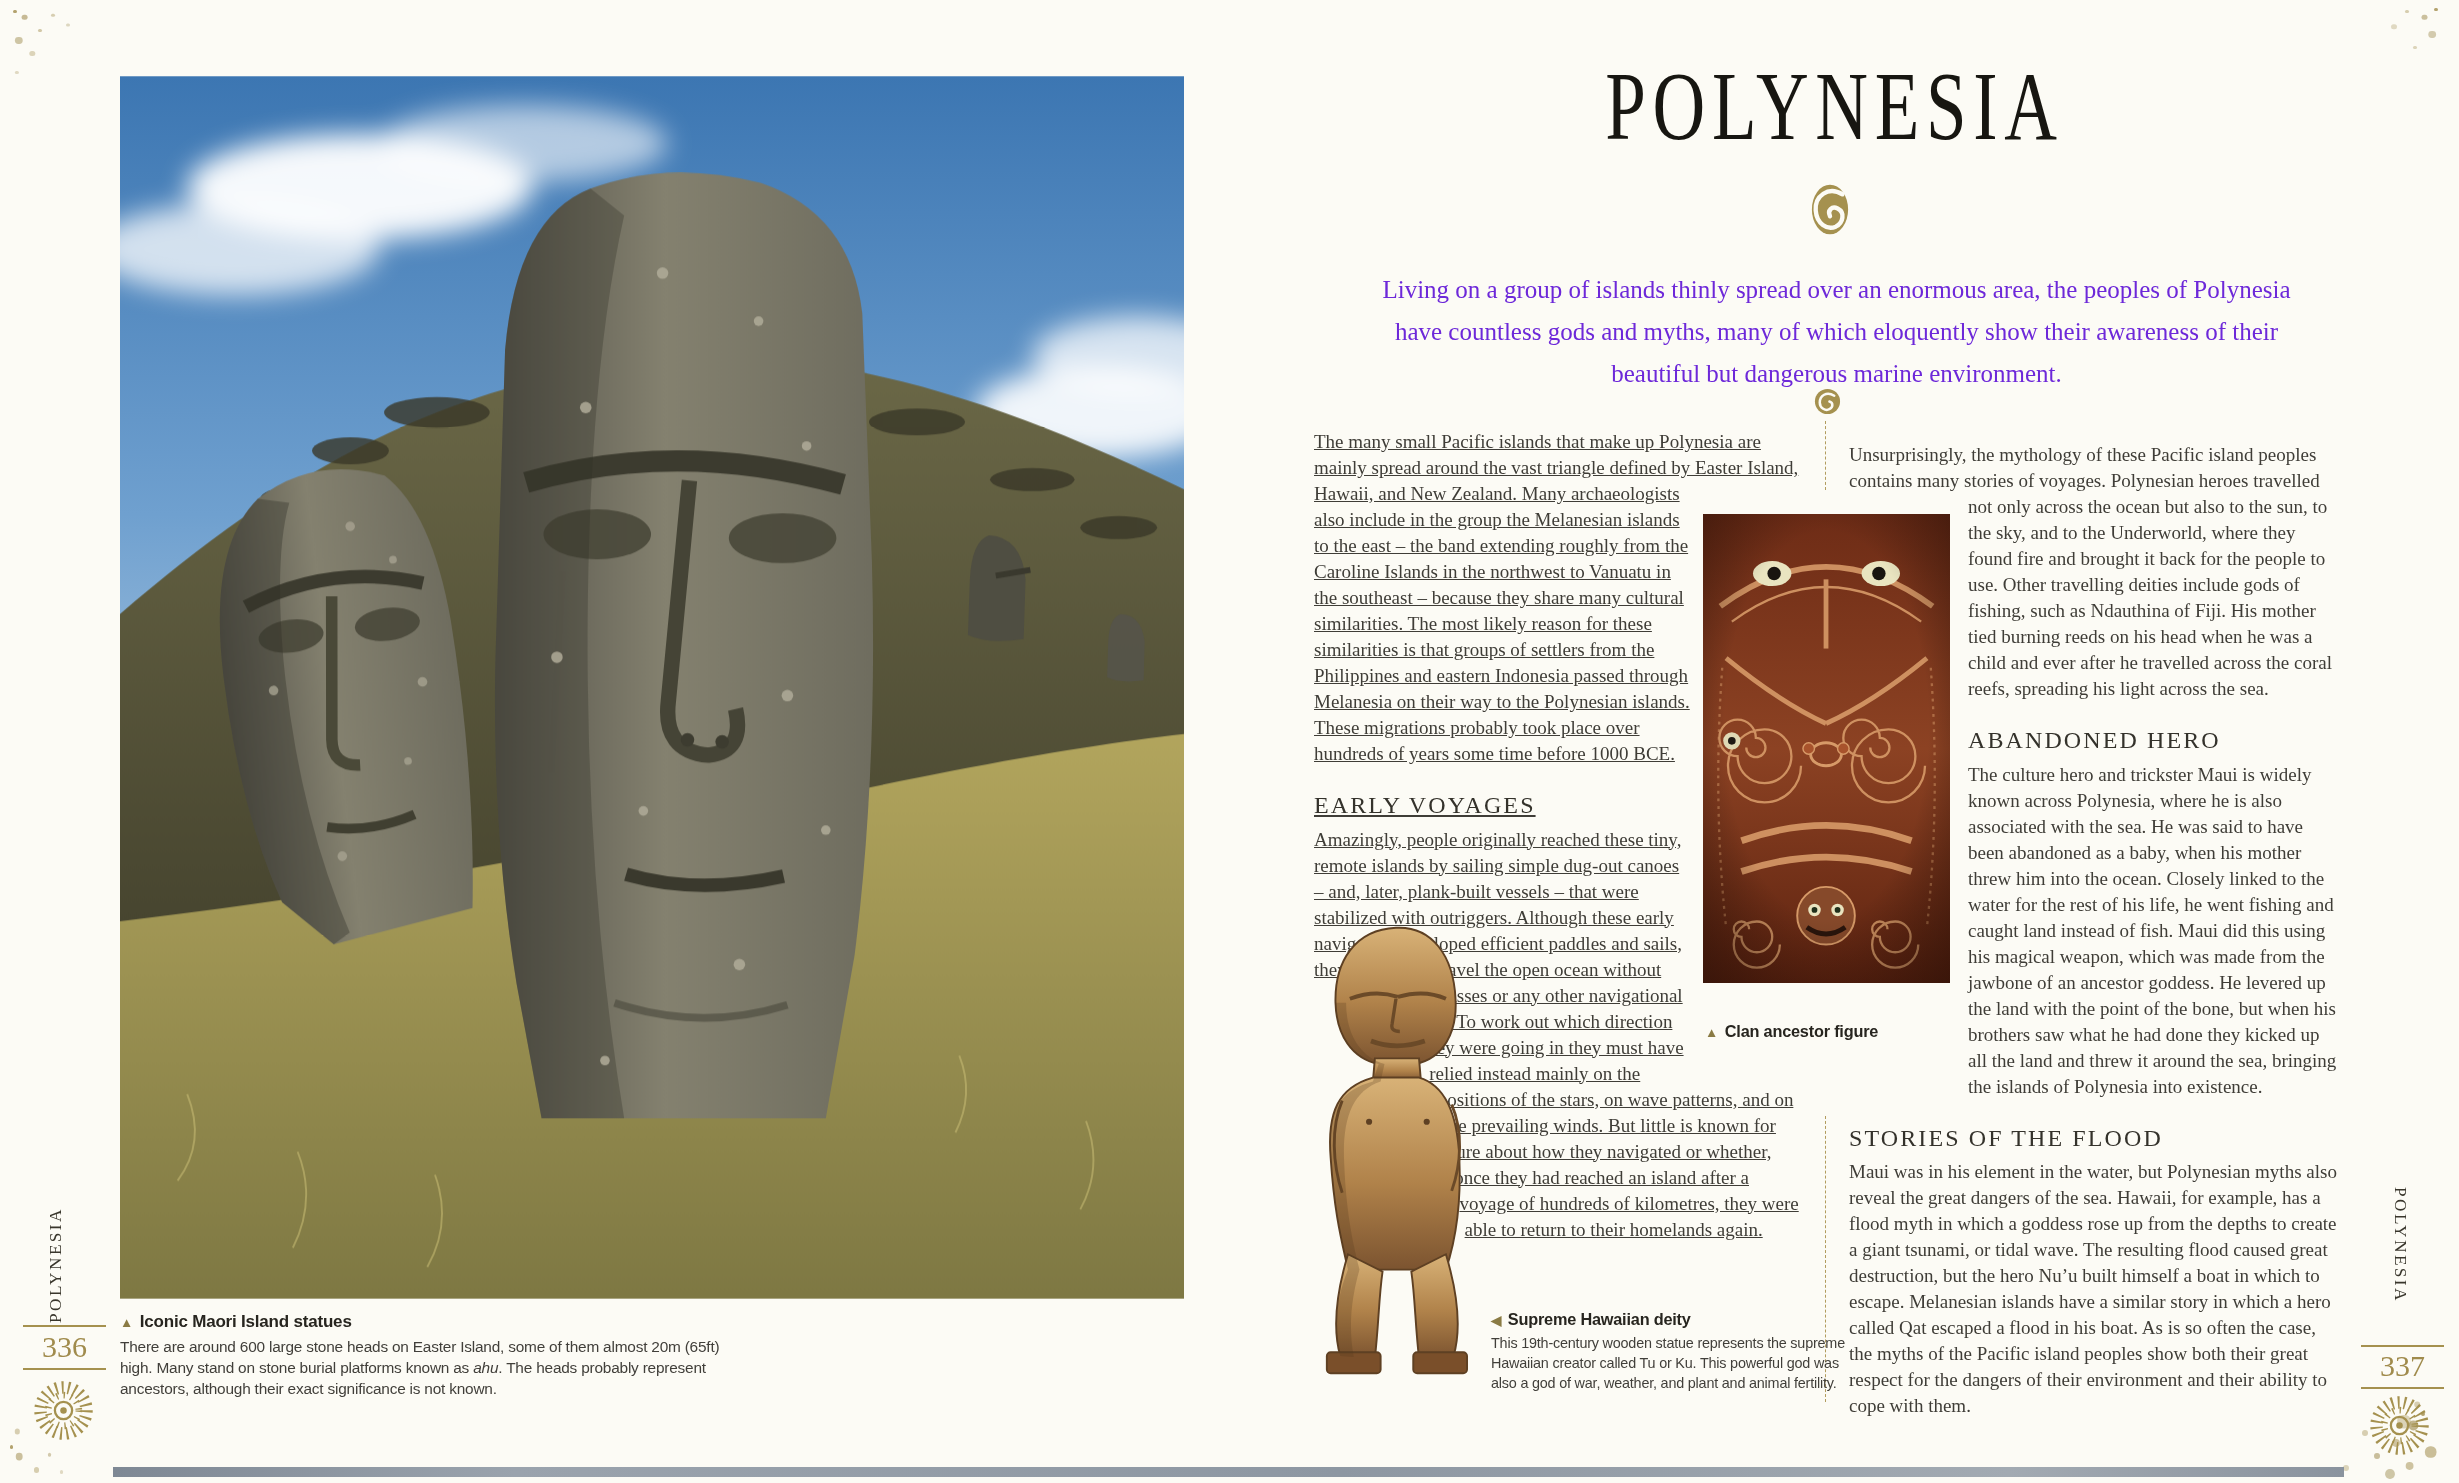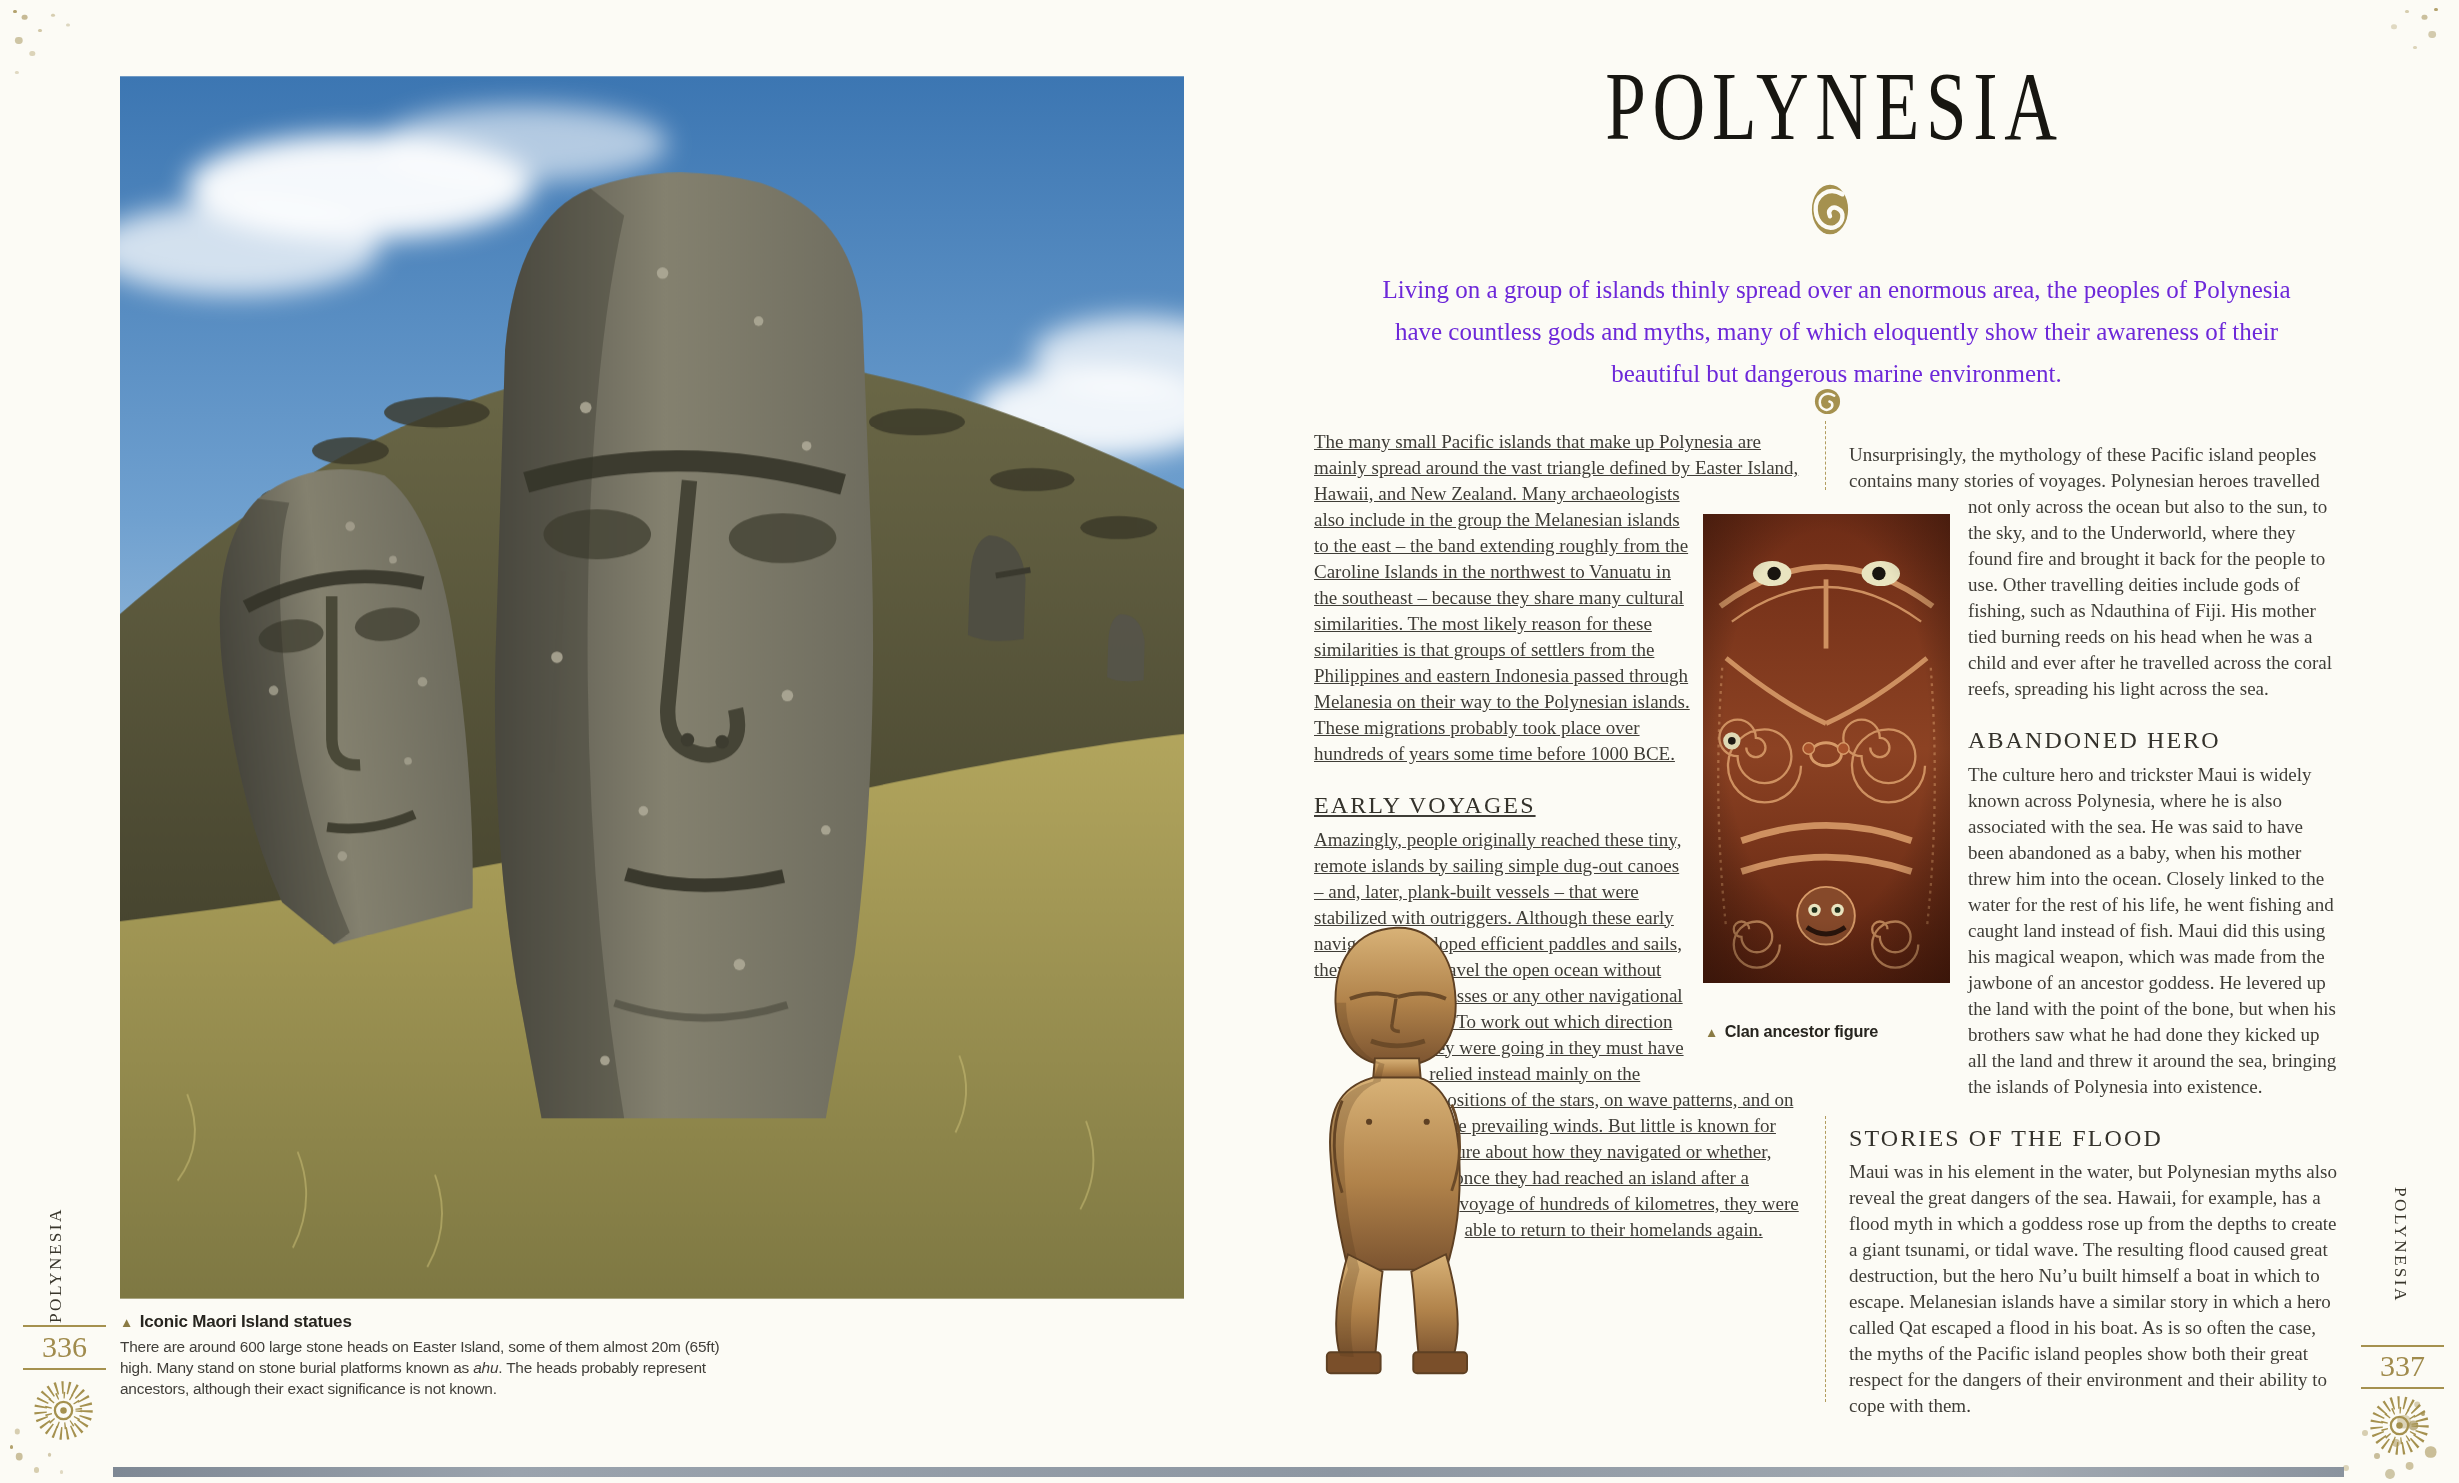--- a/index.html
+++ b/index.html
@@ -322,20 +322,26 @@
         <path d="M108,80 L104,106 Q102,114 112,114" stroke-width="3.5"></path>
         <path d="M82,124 Q108,134 138,124" stroke-width="5"></path>
         <path d="M52,186 C40,214 42,252 52,282 M166,190 C178,218 176,252 166,280" stroke-width="3"></path>
       </g>
       <circle cx="80" cy="208" r="3.2" fill="#5e4023"></circle>
         <circle cx="140" cy="208" r="3.2" fill="#5e4023"></circle>
       <path d="M45,84 C46,118 62,142 90,148 L84,166 C48,176 36,198 40,246 C44,306 52,334 58,362 C46,392 42,424 50,452 L64,453 C58,420 62,390 70,362 C62,330 56,300 54,250 C52,206 62,176 92,166 L96,148 C70,140 56,116 56,84 Z" fill="#53371d" opacity="0.25"></path>
     </svg>
   </div>
 
+  <div class="abs caption statue-cap">
+    <div class="cap-title">
+      <span class="cap-marker">◀</span><span>Supreme Hawaiian deity</span>
+    </div>
+    <div class="cap-body">This 19th-century wooden statue represents the supreme Hawaiian creator called Tu or Ku. This powerful god was also a god of war, weather, and plant and animal fertility.</div>
+  </div>
 
   <div class="abs vlabel vl-right">POLYNESIA</div>
   <div class="abs goldline" style="left:2361px;top:1345px;width:83px;"></div>
   <div class="abs pagenum" style="left:2361px;top:1349px;">337</div>
   <div class="abs goldline" style="left:2361px;top:1387px;width:83px;"></div>
   <div class="abs" style="left:2365px;top:1391px;">
     <svg width="69" height="69" viewBox="0 0 72 72">
       <g stroke="#a5914f" fill="none">
         <circle cx="36" cy="36" r="24" stroke-width="13" stroke-dasharray="2 4.5"></circle>
         <circle cx="36" cy="36" r="16" stroke-width="7" stroke-dasharray="1.5 6"></circle>

